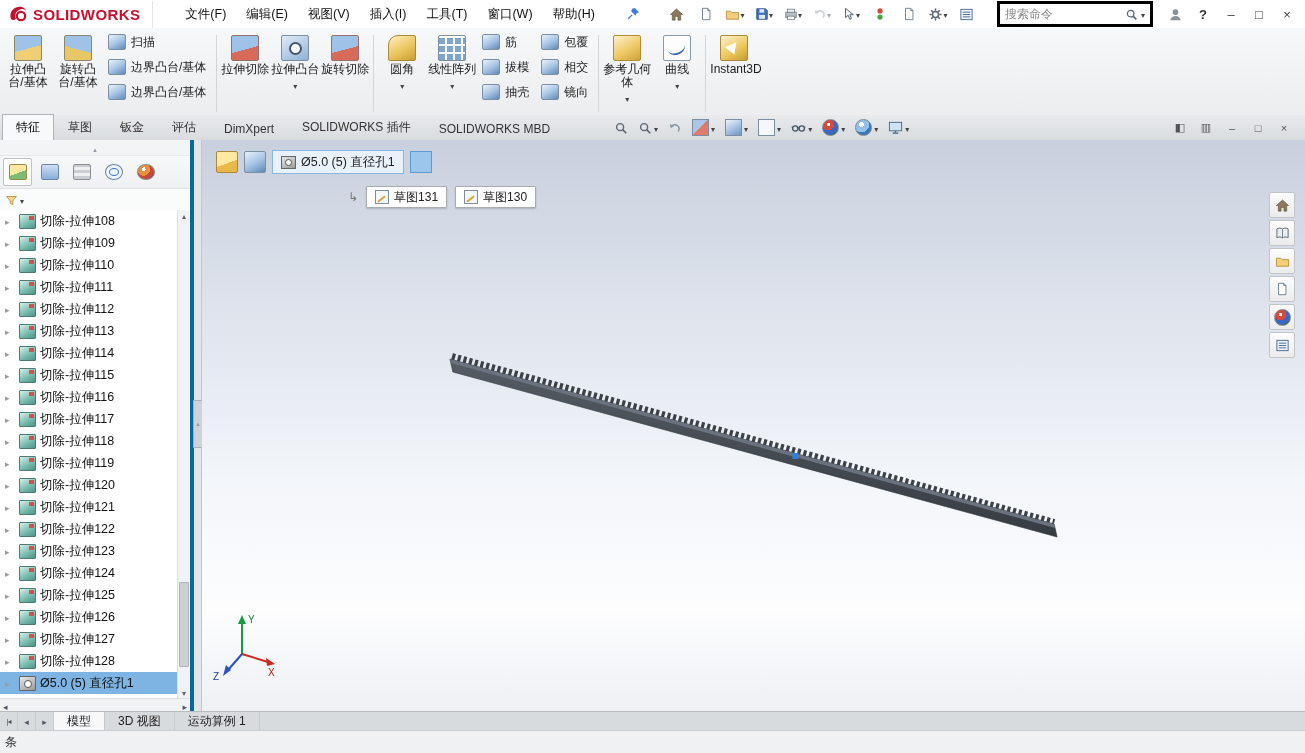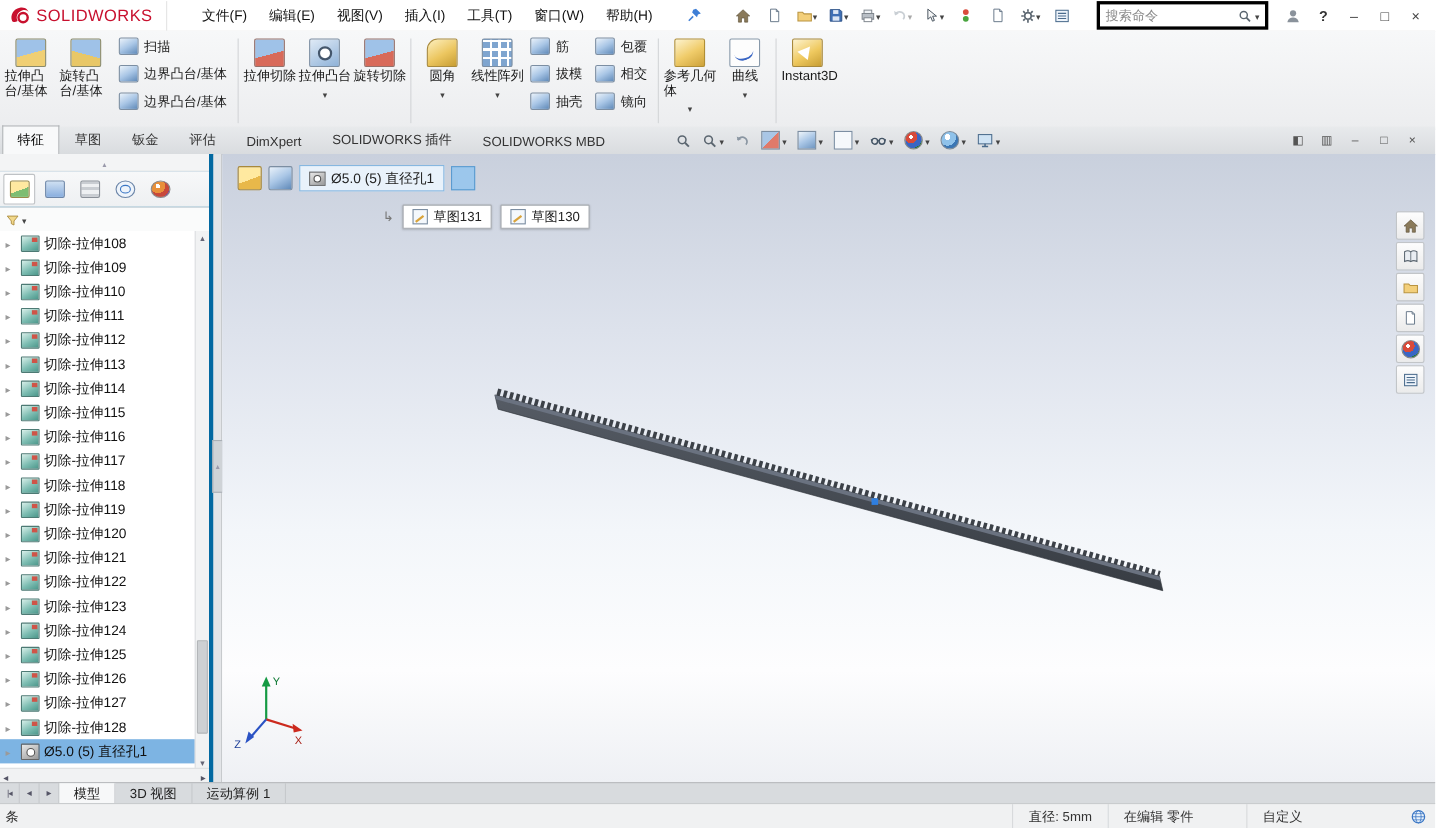--- a/index.html
+++ b/index.html
@@ -18,37 +18,37 @@
   .g-down::before{content:"▾";font-size:8px;color:#667}
   .g-left::before{content:"◂";font-size:9px;color:#556}
   .g-right::before{content:"▸";font-size:9px;color:#556}
   .g-first::before{content:"|◂";font-size:8px;color:#556;letter-spacing:-1px}
   .g-branch::before{content:"↳";color:#777;font-size:12px}
   .g-grip::before{content:"▴";font-size:7px;color:#99a}
 
   
   .titlebar{position:absolute;top:0;left:0;right:0;height:28px;background:#fff;border-bottom:1px solid #dcdcdc;display:flex;align-items:center;padding:0 4px 0 0}
   .logo{display:flex;align-items:center;gap:5px;padding:0 12px 0 8px;height:27px;border-right:1px solid #e4e4e4}
-  .brand{font-weight:normal;font-size:15px;color:#c8102e;letter-spacing:.4px}
+  .brand{font-weight:bold;font-size:15px;color:#c8102e;letter-spacing:.4px}
   .menus{display:flex;align-items:center;margin-left:22px}
   .menu{padding:4px 10px;font-size:12.5px;color:#111;cursor:default;border-radius:2px}
   .pinbtn{margin-left:14px}
   .qat{display:flex;align-items:center;margin-left:16px;gap:1px}
   .qbtn{min-width:24px;height:22px;display:flex;align-items:center;justify-content:center;border-radius:2px;padding:0 2px}
   .qbtn.disabled{opacity:.45}
   .searchbox{width:140px;height:20px;border:3px solid #000000;display:flex;align-items:center;gap:3px;padding:0 5px;margin:0 8px 0 auto;background:#fff}
   .searchbox .ph{flex:1;color:#8a8a8a;font-size:12px;white-space:nowrap;overflow:hidden}
   .winctl{display:flex;align-items:center}
   .wbtn{width:28px;height:24px;display:flex;align-items:center;justify-content:center;font-size:13px;color:#444;border-radius:2px}
   .helpq{font-weight:bold;color:#333}
 
   
   .ribbon{position:absolute;top:28px;left:0;right:0;height:87px;background:linear-gradient(#f7f8f9,#ecedef);border-bottom:1px solid #c7c9cb;display:flex;align-items:stretch;padding:2px 4px 0 3px}
   .bigbtn{width:50px;display:flex;flex-direction:column;align-items:center;padding-top:5px;gap:2px;border-radius:2px;flex:none}
-  .bigbtn .lbl{font-size:12px;line-height:13px;color:#1a1a1a;max-width:48px}
+  .bigbtn .lbl{font-size:12px;line-height:13px;text-align:center;color:#1a1a1a;max-width:48px}
   .rcol{display:flex;flex-direction:column;padding-top:4px;flex:none}
   .sbtn{display:flex;align-items:flex-start;gap:5px;height:25px;padding:0 7px 0 5px;font-size:12px;border-radius:2px;white-space:nowrap}
   .vsep{width:1px;background:#d3d5d7;margin:5px 3px;flex:none}
 
   
   .fic{width:26px;height:24px;border:1px solid #7c8ea2;border-radius:2px;position:relative;flex:none;background:linear-gradient(150deg,#eaf2fa 0%,#a9c6e6 48%,#5f89b8 100%)}
   .fic.boss{background:linear-gradient(165deg,#9fc2e8 0 52%,#f0cf74 52%);border-color:#8a8a6a}
   .fic.boss2{background:linear-gradient(195deg,#9fc2e8 0 55%,#e8c767 55%);border-color:#8a8a6a}
   .fic.cut{background:linear-gradient(165deg,#9fc2e8 0 55%,#d86a5a 55%);border-color:#96706a}
   .fic.hole{background:linear-gradient(150deg,#dfeaf6,#8fb2d8)}
@@ -760,25 +760,15 @@
     <span class="bnav g-first"></span>
     <span class="bnav g-left"></span>
     <span class="bnav g-right"></span>
     <span class="btab active">模型</span>
     <span class="btab">3D 视图</span>
     <span class="btab">运动算例 1</span>
   </div>
 
   <div class="status">
     <span class="sleft">条</span>
-    <span class="sright">
-      <span class="sfield">直径: 5mm</span>
-      <span class="sfield">在编辑 零件</span>
-      <span class="sfield gap">自定义</span>
-      <span class="sglobe">
-          <svg width="15" height="15">
-            <use href="#i-globe"></use>
-          </svg>
-        </span>
-    </span>
   </div>
 
 </div>
 
 </body></html>

